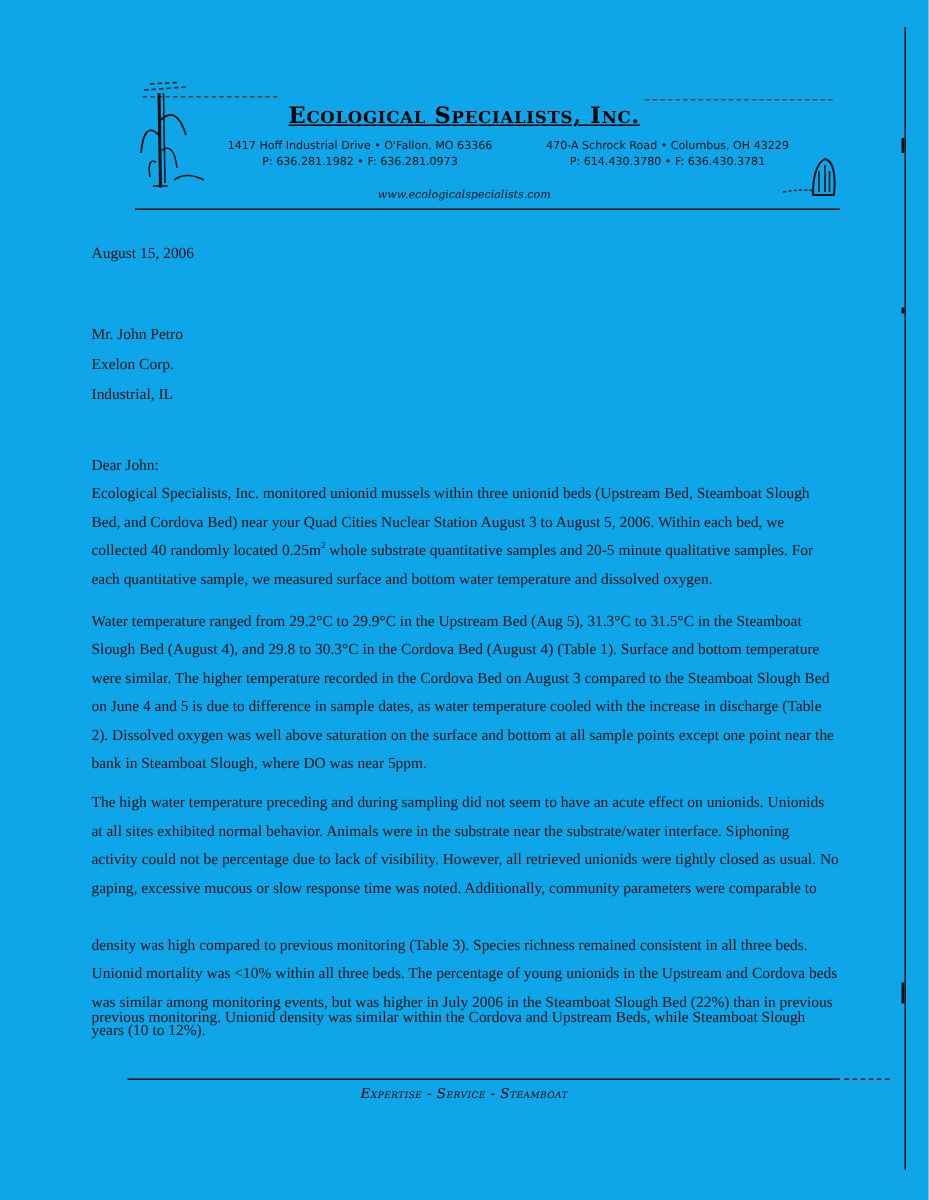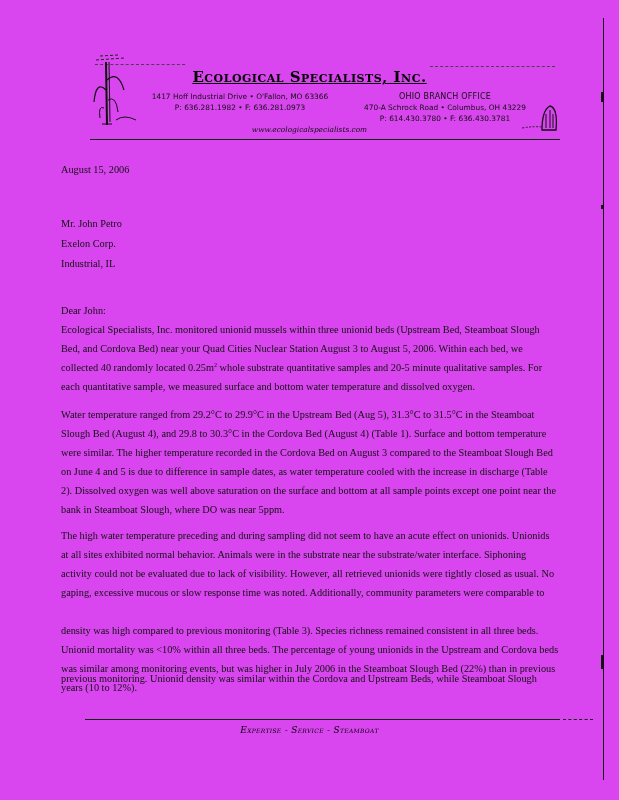--- a/index.html
+++ b/index.html
@@ -1,17 +1,17 @@
 <!DOCTYPE html>
 <html><head>
   <meta charset="utf-8">
   <style>
     html, body { margin: 0; padding: 0; background: #ffffff; }
     body { width: 619px; height: 800px; position: relative; overflow: hidden; color: #000; }
-    .page { position: absolute; left: 0; top: 0; width: 619px; height: 800px; background: #d946ef; }
+    .page { position: absolute; left: 0; top: 0; width: 619px; height: 800px; background: #0ea5e9; }
 
     
     .edge-line { position: absolute; left: 603px; top: 18px; width: 1px; height: 762px; background: #111; }
     .edge-dash { position: absolute; left: 601px; width: 2px; background: #111; }
 
     
     .lh-top-dash { position: absolute; top: 64px; height: 0; border-top: 1px dashed #444; }
     .logo-left { position: absolute; left: 90px; top: 50px; width: 50px; height: 80px; }
     .logo-right { position: absolute; left: 520px; top: 100px; width: 40px; height: 34px; }
     .company { position: absolute; left: 0; width: 619px; top: 68px; text-align: center;
@@ -62,21 +62,20 @@
     </svg>
 
     <div class="company"><span>Ecological Specialists, Inc.</span></div>
 
     <div class="office mo">
       <div>1417 Hoff Industrial Drive • O'Fallon, MO 63366</div>
       <div>P: 636.281.1982 • F: 636.281.0973</div>
     </div>
 
     <div class="office oh">
-      <div class="ttl">OHIO BRANCH OFFICE</div>
       <div>470-A Schrock Road • Columbus, OH 43229</div>
       <div>P: 614.430.3780 • F: 636.430.3781</div>
     </div>
 
     <div class="web">www.ecologicalspecialists.com</div>
 
     <svg class="logo-right" viewBox="0 0 40 34">
       <path d="M2 28 Q14 26 22 27" stroke="#222" stroke-width="1" fill="none" stroke-dasharray="2 1.5"></path>
       <path d="M22 30 Q22 10 30 6 Q38 8 36 30 Z" stroke="#111" stroke-width="1.3" fill="none"></path>
       <path d="M26 28 L26 14 M30 28 L30 10 M33 28 L33 14" stroke="#111" stroke-width="1" fill="none"></path>
@@ -104,21 +103,21 @@
     <div class="line" style="top:428px;">Slough Bed (August 4), and 29.8 to 30.3°C in the Cordova Bed (August 4) (Table 1).  Surface and bottom temperature</div>
     <div class="line" style="top:447px;">were similar.  The higher temperature recorded in the Cordova Bed on August 3 compared to the Steamboat Slough Bed</div>
     <div class="line" style="top:466px;">on June 4 and 5 is due to difference in sample dates, as water temperature cooled with the increase in discharge (Table</div>
     <div class="line" style="top:485px;">2).  Dissolved oxygen was well above saturation on the surface and bottom at all sample points except one point near the</div>
     <div class="line" style="top:504px;">bank in Steamboat Slough, where DO was near 5ppm.</div>
   </div>
 
   <div>
     <div class="line" style="top:530px;">The high water temperature preceding and during sampling did not seem to have an acute effect on unionids.  Unionids</div>
     <div class="line" style="top:549px;">at all sites exhibited normal behavior.  Animals were in the substrate near the substrate/water interface.  Siphoning</div>
-    <div class="line" style="top:568px;">activity could not be evaluated due to lack of visibility.  However, all retrieved unionids were tightly closed as usual.  No</div>
+    <div class="line" style="top:568px;">activity could not be percentage due to lack of visibility.  However, all retrieved unionids were tightly closed as usual.  No</div>
     <div class="line" style="top:587px;">gaping, excessive mucous or slow response time was noted.  Additionally, community parameters were comparable to</div>
     <div class="line" style="top:633px;margin-top:40px;">previous monitoring.  Unionid density was similar within the Cordova and Upstream Beds, while Steamboat Slough</div>
     <div class="line" style="top:625px;">density was high compared to previous monitoring (Table 3).  Species richness remained consistent in all three beds.</div>
     <div class="line" style="top:644px;">Unionid mortality was &lt;10% within all three beds.  The percentage of young unionids in the Upstream and Cordova beds</div>
     <div class="line" style="top:663px;">was similar among monitoring events, but was higher in July 2006 in the Steamboat Slough Bed (22%) than in previous</div>
     <div class="line" style="top:682px;">years (10 to 12%).</div>
   </div>
 
   <div class="foot-rule"></div>
   <div class="foot-rule-dash"></div>

